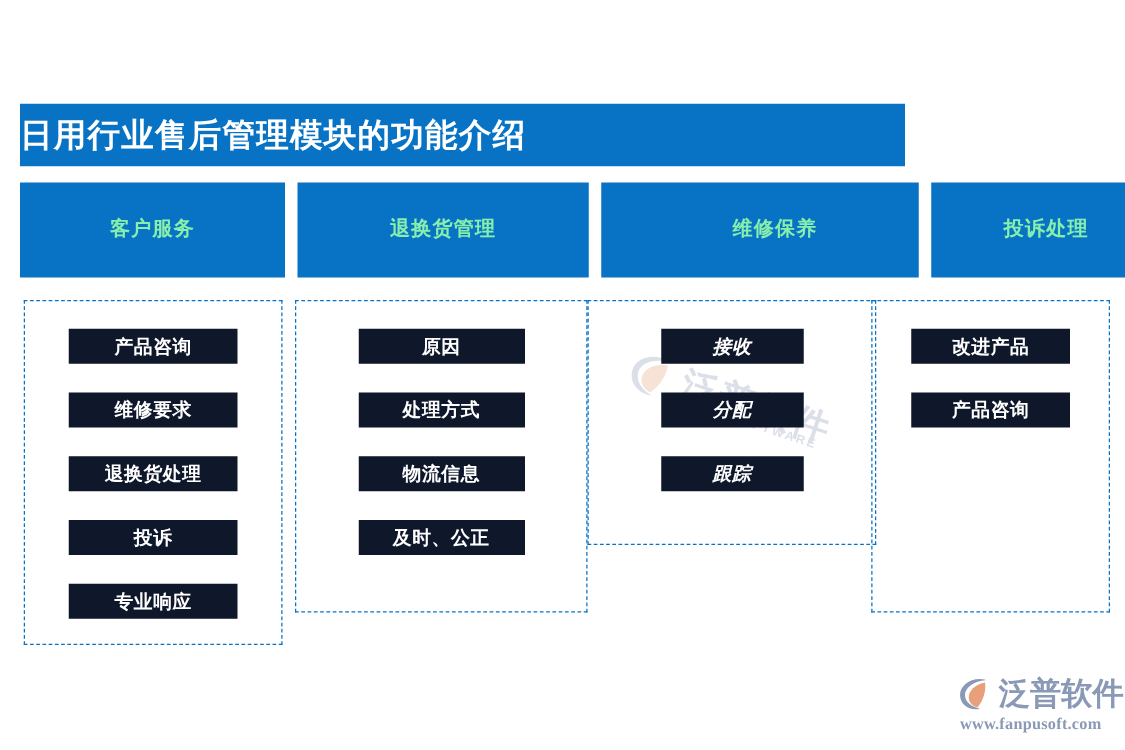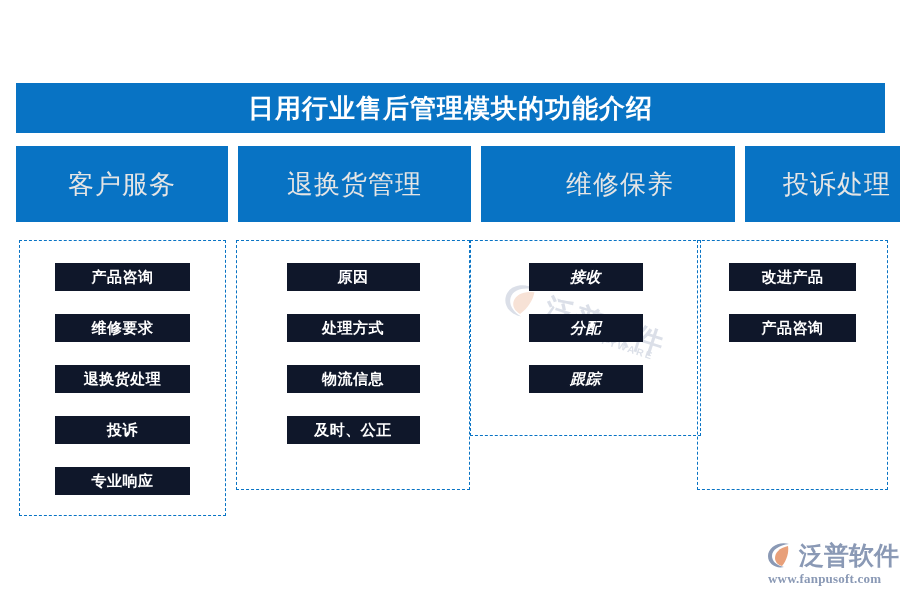--- a/index.html
+++ b/index.html
@@ -68,26 +68,25 @@
     letter-spacing: 2px;
     transform: rotate(18deg);
     transform-origin: left top;
   }
 
   
   .title-banner {
     position: absolute;
     left: 16px;
     top: 83px;
-    width: 869px;
+    width: 708px;
     height: 50px;
     background: #0873c4;
     display: flex;
     align-items: center;
-    justify-content: center;
     z-index: 3;
   }
   .title-banner .title-text {
     color: #ffffff;
     font-size: 26px;
     font-weight: 700;
     letter-spacing: 1px;
     line-height: 1;
   }
 
@@ -103,23 +102,23 @@
     z-index: 3;
   }
   .header-card {
     background: #0873c4;
     display: flex;
     align-items: center;
     justify-content: center;
     flex: none;
   }
   .header-card .header-label {
-    color: #e5e5e5;
-    font-size: 26px;
-    font-weight: 400;
+    color: #86efac;
+    font-size: 16px;
+    font-weight: 700;
     letter-spacing: 1px;
     line-height: 1;
   }
   .header-card.w1 { width: 212px; }
   .header-card.w2 { width: 233px; }
   .header-card.w3 { width: 230px; padding-left: 24px; }
   .header-card.w4 { width: 184px; }
 
   
   .columns {

